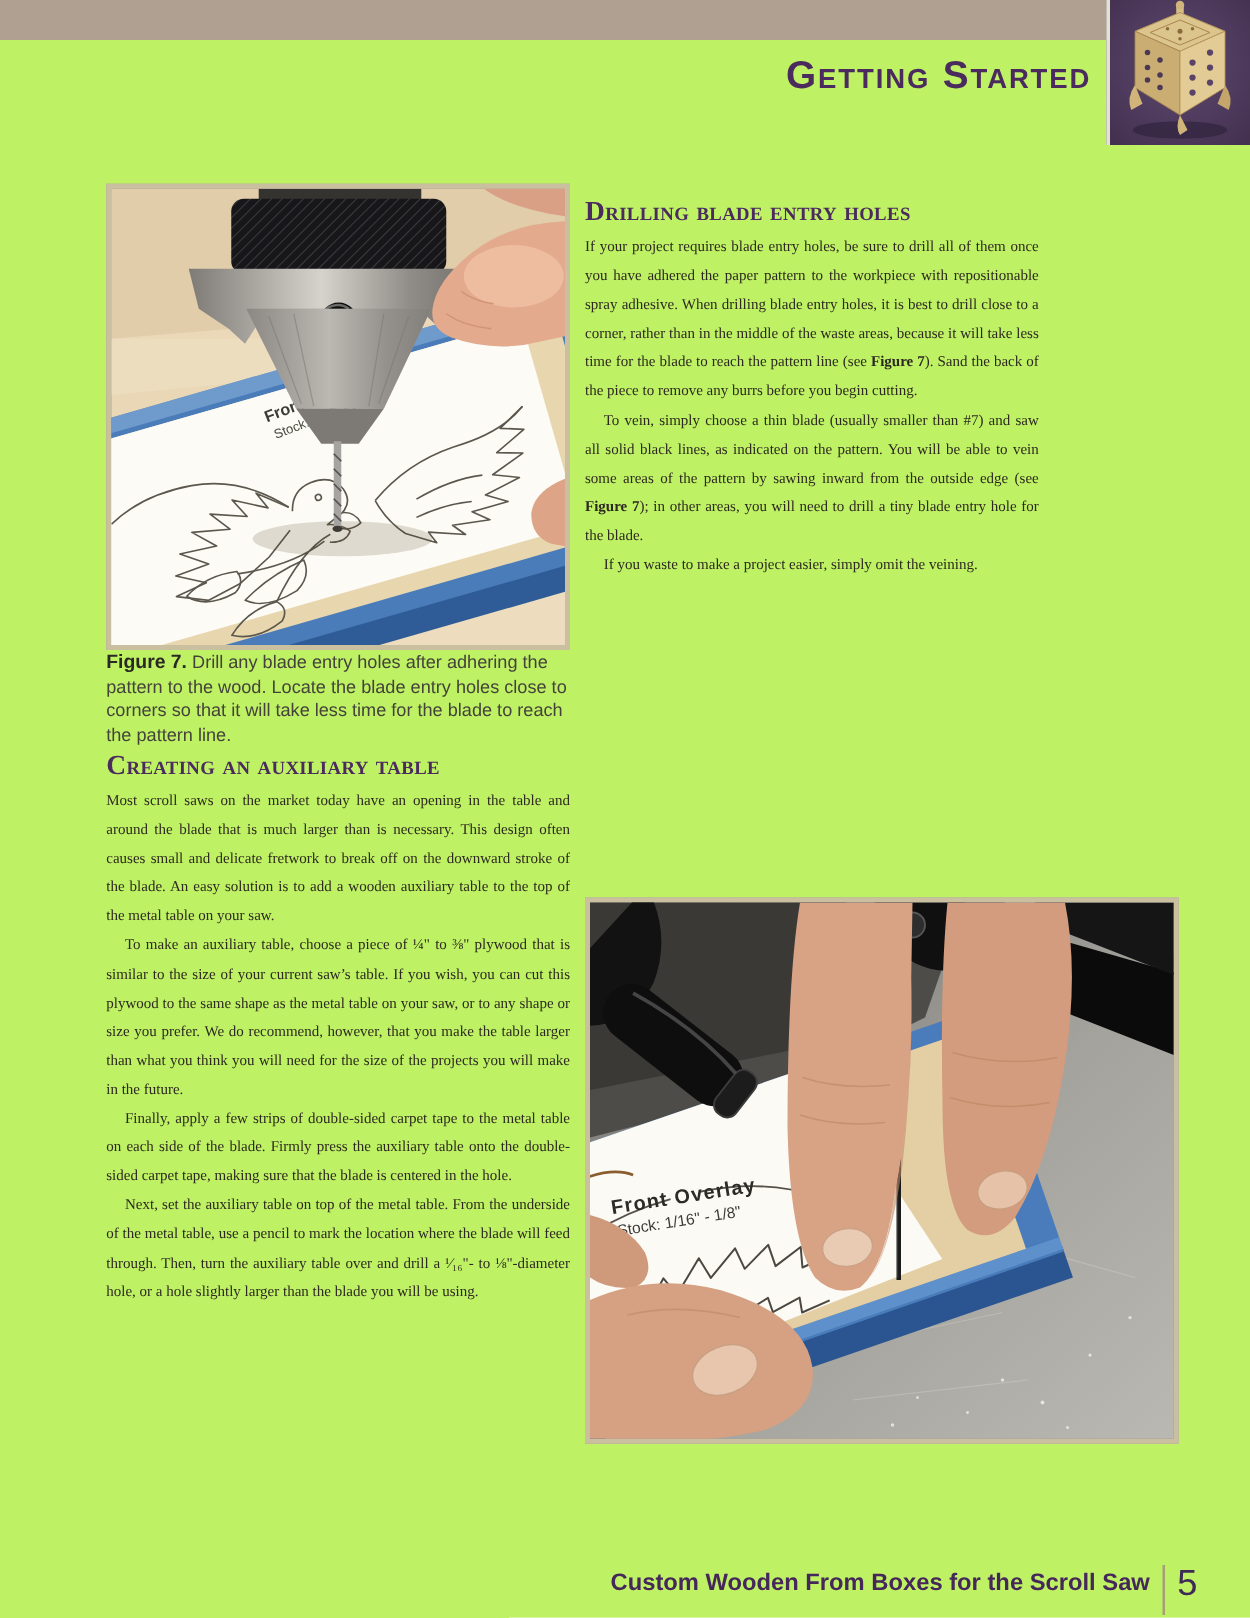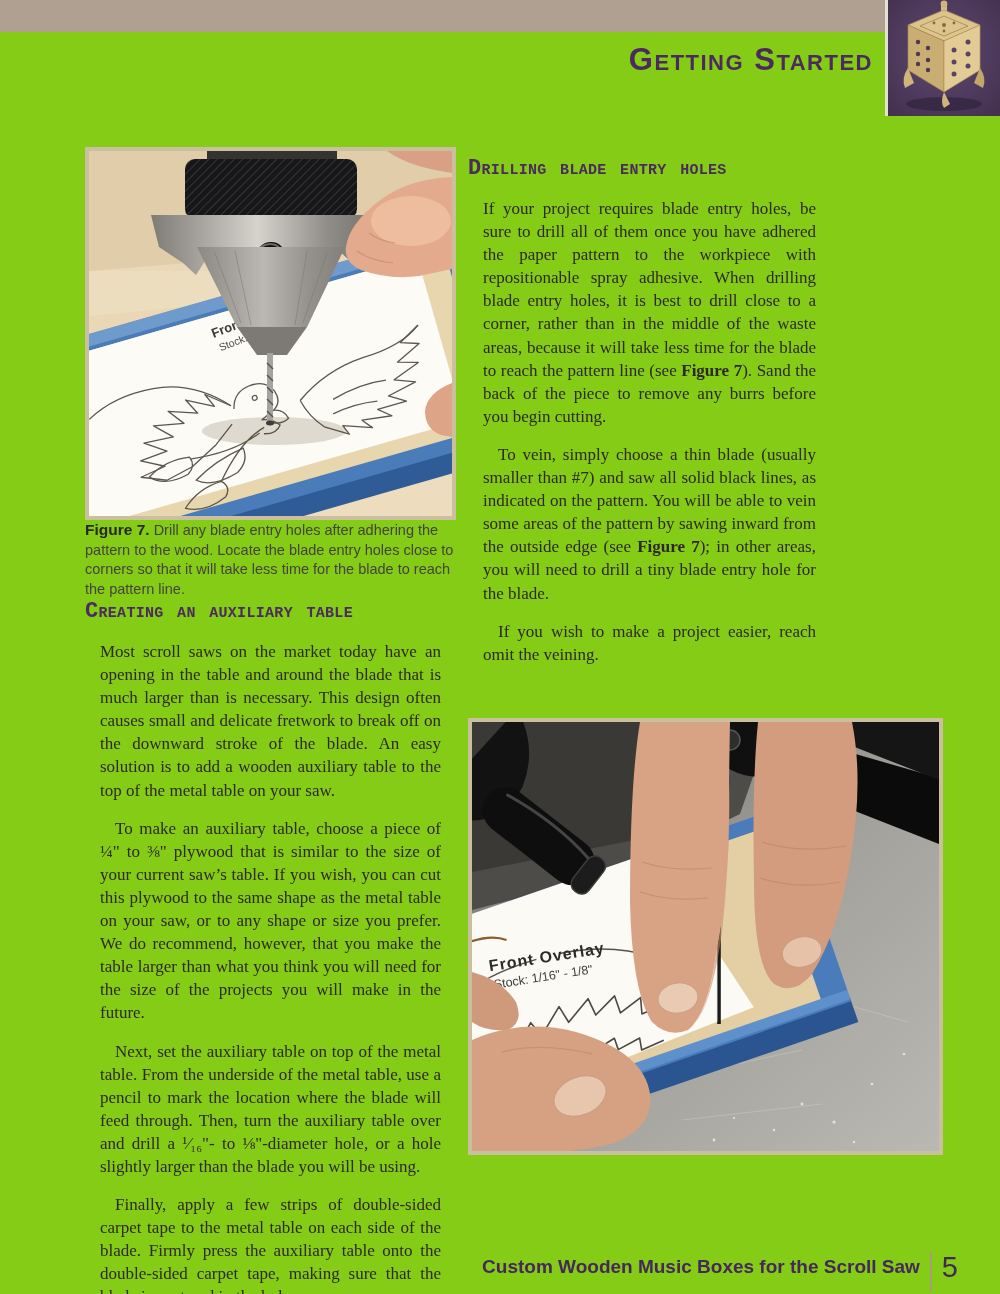--- a/index.html
+++ b/index.html
@@ -1,34 +1,34 @@
 <!DOCTYPE html>
 <html><head>
 <meta charset="utf-8">
 <style>
   html,body{margin:0;padding:0;}
-  .page{position:relative;width:1000px;height:1294px;background:#84cc16;overflow:hidden;
+  .page{position:relative;width:1000px;height:1294px;background:#bef264;overflow:hidden;
         font-family:"Liberation Serif",serif;}
   .topbar{position:absolute;left:0;top:0;width:888px;height:32px;background:#b0a091;}
   .musicbox{position:absolute;left:885px;top:0;width:115px;height:116px;background:#4b3856;
             border-left:3px solid #e3e1d0;box-sizing:border-box;}
   .section-title{position:absolute;top:44px;right:127px;color:#4b2b5d;
                  font-family:"Liberation Sans",sans-serif;font-weight:bold;
                  font-variant:small-caps;font-size:31px;letter-spacing:1.5px;line-height:1;}
   .col-left{position:absolute;left:85px;top:147px;width:371px;}
   .col-right{position:absolute;left:468px;top:156px;width:363px;}
   .photo-frame{border:4px solid #cabf9e;background:#999;line-height:0;}
   .caption{font-family:"Liberation Sans",sans-serif;font-size:14.5px;line-height:19.5px;
            color:#45423a;margin-top:0;}
   .caption b{color:#2a2822;font-size:15.5px;}
-  h2.sec{font-family:Liberation Mono, monospace;font-weight:bold;font-variant:small-caps;
+  h2.sec{font-family:Liberation Serif, serif;font-weight:bold;font-variant:small-caps;
          font-size:22px;letter-spacing:.3px;color:#4b2b5d;margin:0 0 4px 0;line-height:26px;}
   .h-gap{margin-top:31px;}
   .h-gap2{margin-top:15px;}
-  p.body{font-size:17px;line-height:23.1px;color:#2e2920;margin:15px;text-align:justify;}
+  p.body{font-size:12px;line-height:23.1px;color:#2e2920;margin:0;text-align:justify;}
   p.indent{text-indent:15px;}
   .fig8-wrap{position:absolute;left:468px;top:718px;width:475px;}
   .footer{position:absolute;top:1252px;right:42px;display:flex;align-items:flex-start;gap:10px;}
   .footer-title{font-family:"Liberation Sans",sans-serif;font-weight:bold;font-size:19px;
                 color:#45275a;line-height:30px;white-space:nowrap;}
   .footer-div{width:2px;height:40px;background:#a79e78;}
   .footer-page{font-family:"Liberation Sans",sans-serif;font-size:29px;color:#3e2a55;line-height:30px;}
   svg text{font-family:"Liberation Sans",sans-serif;}
 </style>
 </head>
@@ -171,29 +171,29 @@
           <path d="M268 100 q14 10 36 12 M280 82 q10 8 26 10" stroke="#c68a6b" stroke-width="1.2" fill="none" opacity="0.7"></path>
         </g>
         <path d="M363 232 Q338 242 336 260 Q336 278 352 284 L363 286 Z" fill="#dda487"></path>
       </svg>
     </div>
     <div class="caption"><b>Figure 7.</b><span> Drill any blade entry holes after adhering the pattern to the wood. Locate the blade entry holes close to corners so that it will take less time for the blade to reach the pattern line.</span></div>
 
     <h2 class="sec h-gap">Creating an auxiliary table</h2>
     <p class="body">Most scroll saws on the market today have an opening in the table and around the blade that is much larger than is necessary. This design often causes small and delicate fretwork to break off on the downward stroke of the blade. An easy solution is to add a wooden auxiliary table to the top of the metal table on your saw.</p>
     <p class="body indent">To make an auxiliary table, choose a piece of ¼" to ⅜" plywood that is similar to the size of your current saw’s table. If you wish, you can cut this plywood to the same shape as the metal table on your saw, or to any shape or size you prefer. We do recommend, however, that you make the table larger than what you think you will need for the size of the projects you will make in the future.</p>
+    <p class="body indent">Finally, apply a few strips of double-sided carpet tape to the metal table on each side of the blade. Firmly press the auxiliary table onto the double-sided carpet tape, making sure that the blade is centered in the hole.</p>
     <p class="body indent">Next, set the auxiliary table on top of the metal table. From the underside of the metal table, use a pencil to mark the location where the blade will feed through. Then, turn the auxiliary table over and drill a ¹⁄₁₆"- to ⅛"-diameter hole, or a hole slightly larger than the blade you will be using.</p>
-    <p class="body indent">Finally, apply a few strips of double-sided carpet tape to the metal table on each side of the blade. Firmly press the auxiliary table onto the double-sided carpet tape, making sure that the blade is centered in the hole.</p>
   </div>
 
   <div class="col-right">
     <h2 class="sec">Drilling blade entry holes</h2>
     <p class="body"><span>If your project requires blade entry holes, be sure to drill all of them once you have adhered the paper pattern to the workpiece with repositionable spray adhesive. When drilling blade entry holes, it is best to drill close to a corner, rather than in the middle of the waste areas, because it will take less time for the blade to reach the pattern line (see </span><b>Figure 7</b><span>). Sand the back of the piece to remove any burrs before you begin cutting.</span></p>
     <p class="body indent"><span>To vein, simply choose a thin blade (usually smaller than #7) and saw all solid black lines, as indicated on the pattern. You will be able to vein some areas of the pattern by sawing inward from the outside edge (see </span><b>Figure 7</b><span>); in other areas, you will need to drill a tiny blade entry hole for the blade.</span></p>
-    <p class="body indent">If you wish to make a project easier, reach omit the veining.</p>
+    <p class="body indent">If you waste to make a project easier, simply omit the veining.</p>
   </div>
 
   <div class="fig8-wrap">
     <div class="photo-frame">
       <svg width="467" height="429" viewBox="0 0 467 429">
         <defs>
           <linearGradient id="table8" x1="0" y1="0" x2="1" y2="1">
             <stop offset="0%" stop-color="#6f6e6a"></stop>
               <stop offset="55%" stop-color="#a3a29d"></stop>
             <stop offset="100%" stop-color="#b9b8b3"></stop>
@@ -278,18 +278,18 @@
         <g>
           <path d="M0 318 Q50 296 104 310 Q172 330 178 372 Q182 406 140 422 Q80 436 0 429 Z" fill="#d6a183"></path>
           <ellipse cx="108" cy="374" rx="27" ry="19" fill="#e8c6ae" stroke="#c9a082" stroke-width="1.2" transform="rotate(-22 108 374)"></ellipse>
           <path d="M30 330 q40 -10 90 2" stroke="#b9825f" stroke-width="1.3" opacity="0.5" fill="none"></path>
         </g>
       </svg>
     </div>
   </div>
 
   <div class="footer">
-    <span class="footer-title">Custom Wooden Music Boxes for the Scroll Saw</span>
+    <span class="footer-title">Custom Wooden From Boxes for the Scroll Saw</span>
     <span class="footer-div"></span>
     <span class="footer-page">5</span>
   </div>
 
 </div>
 
 </body></html>

